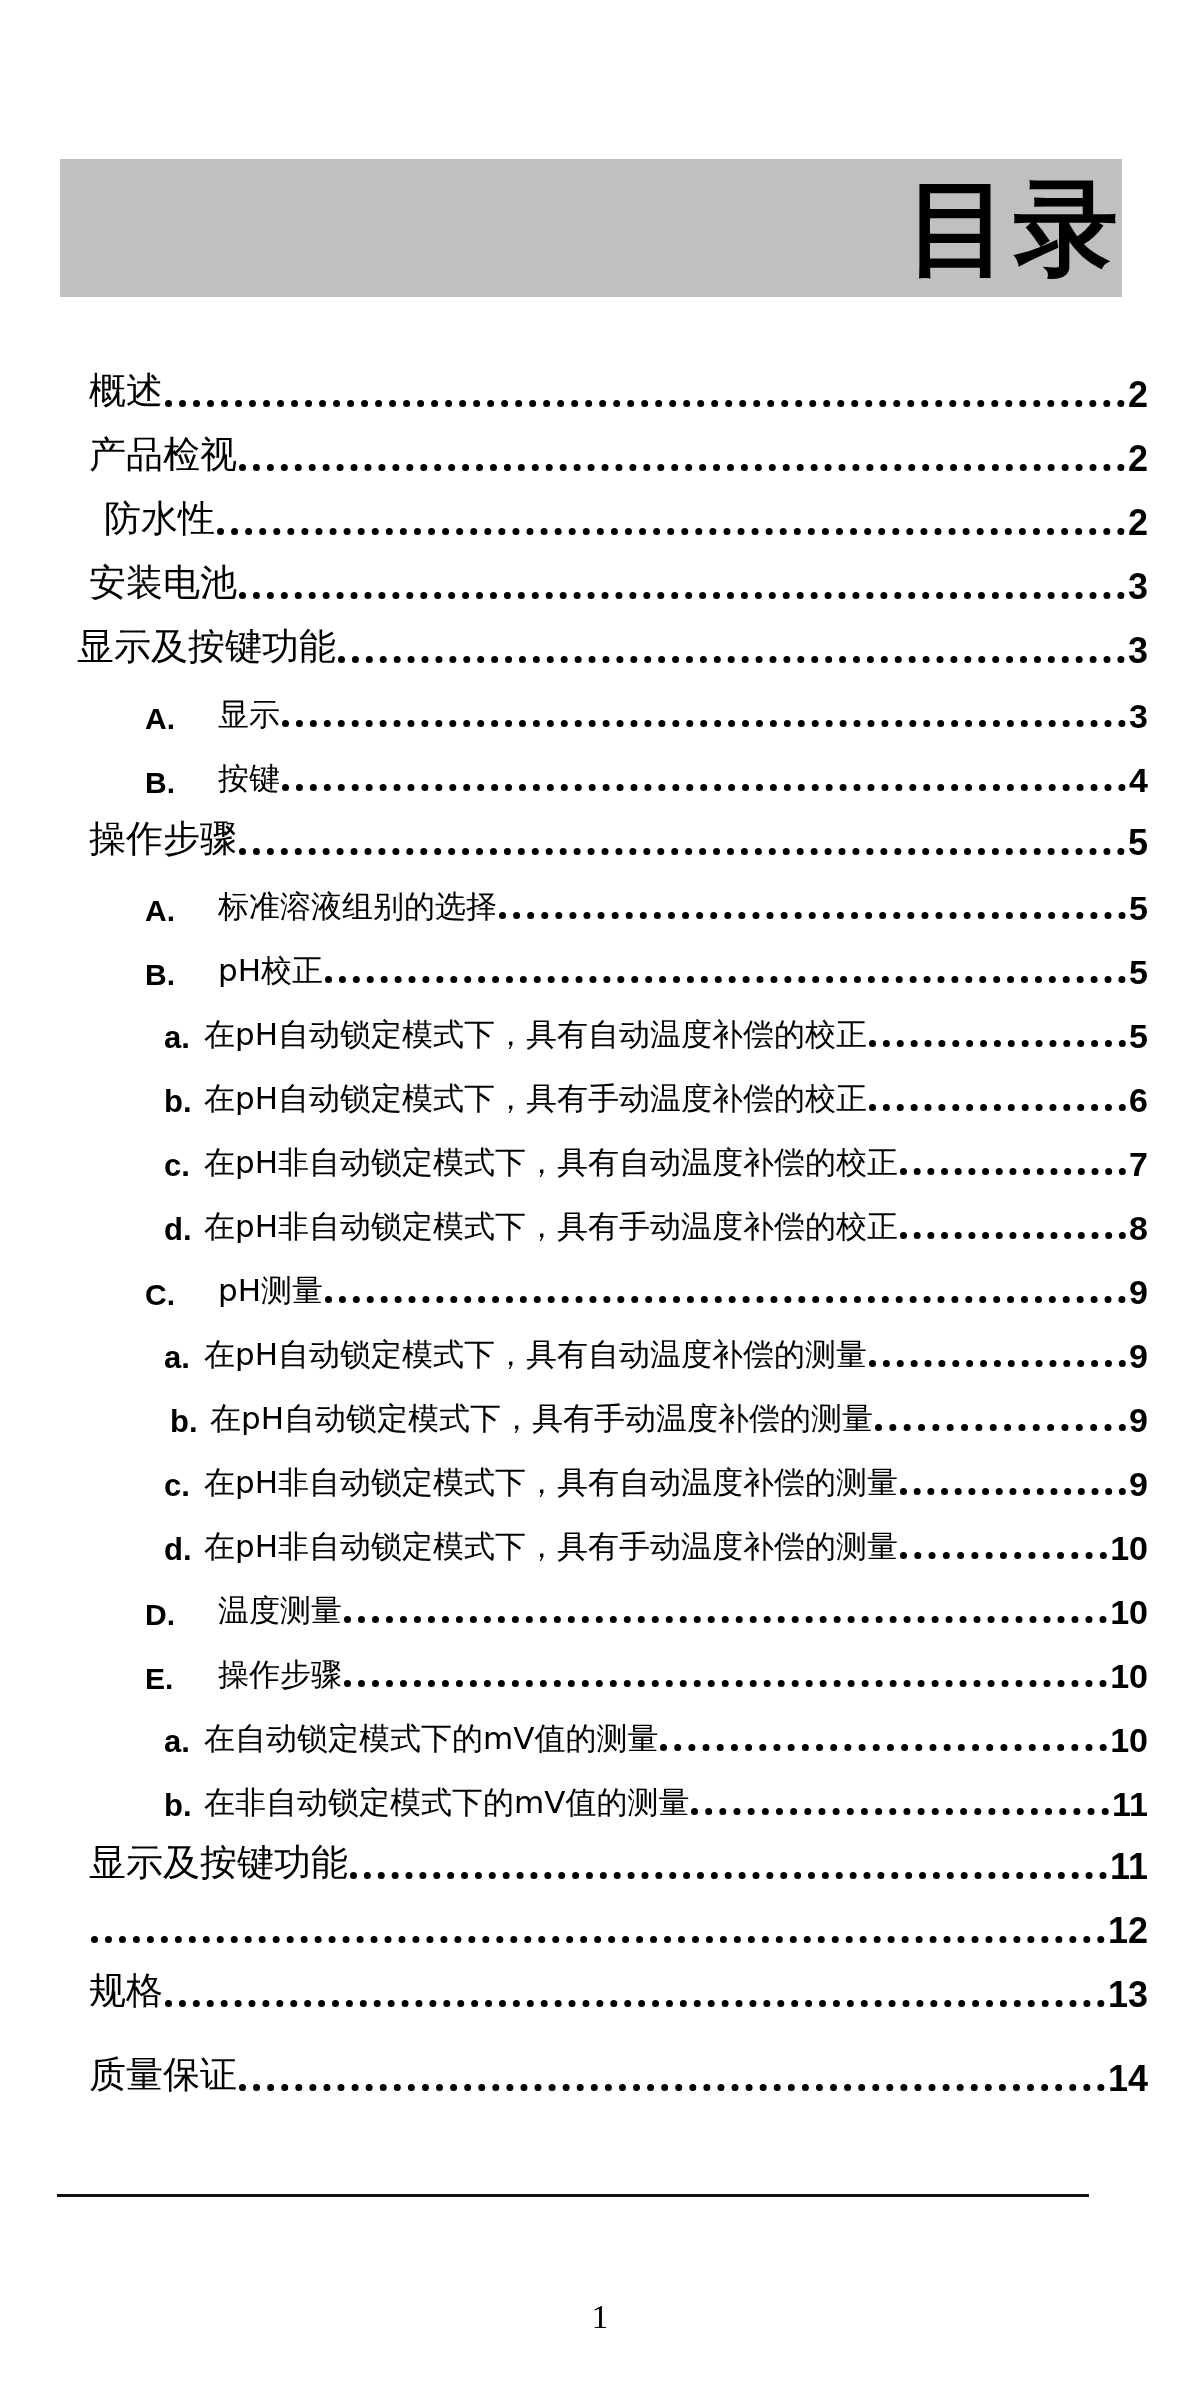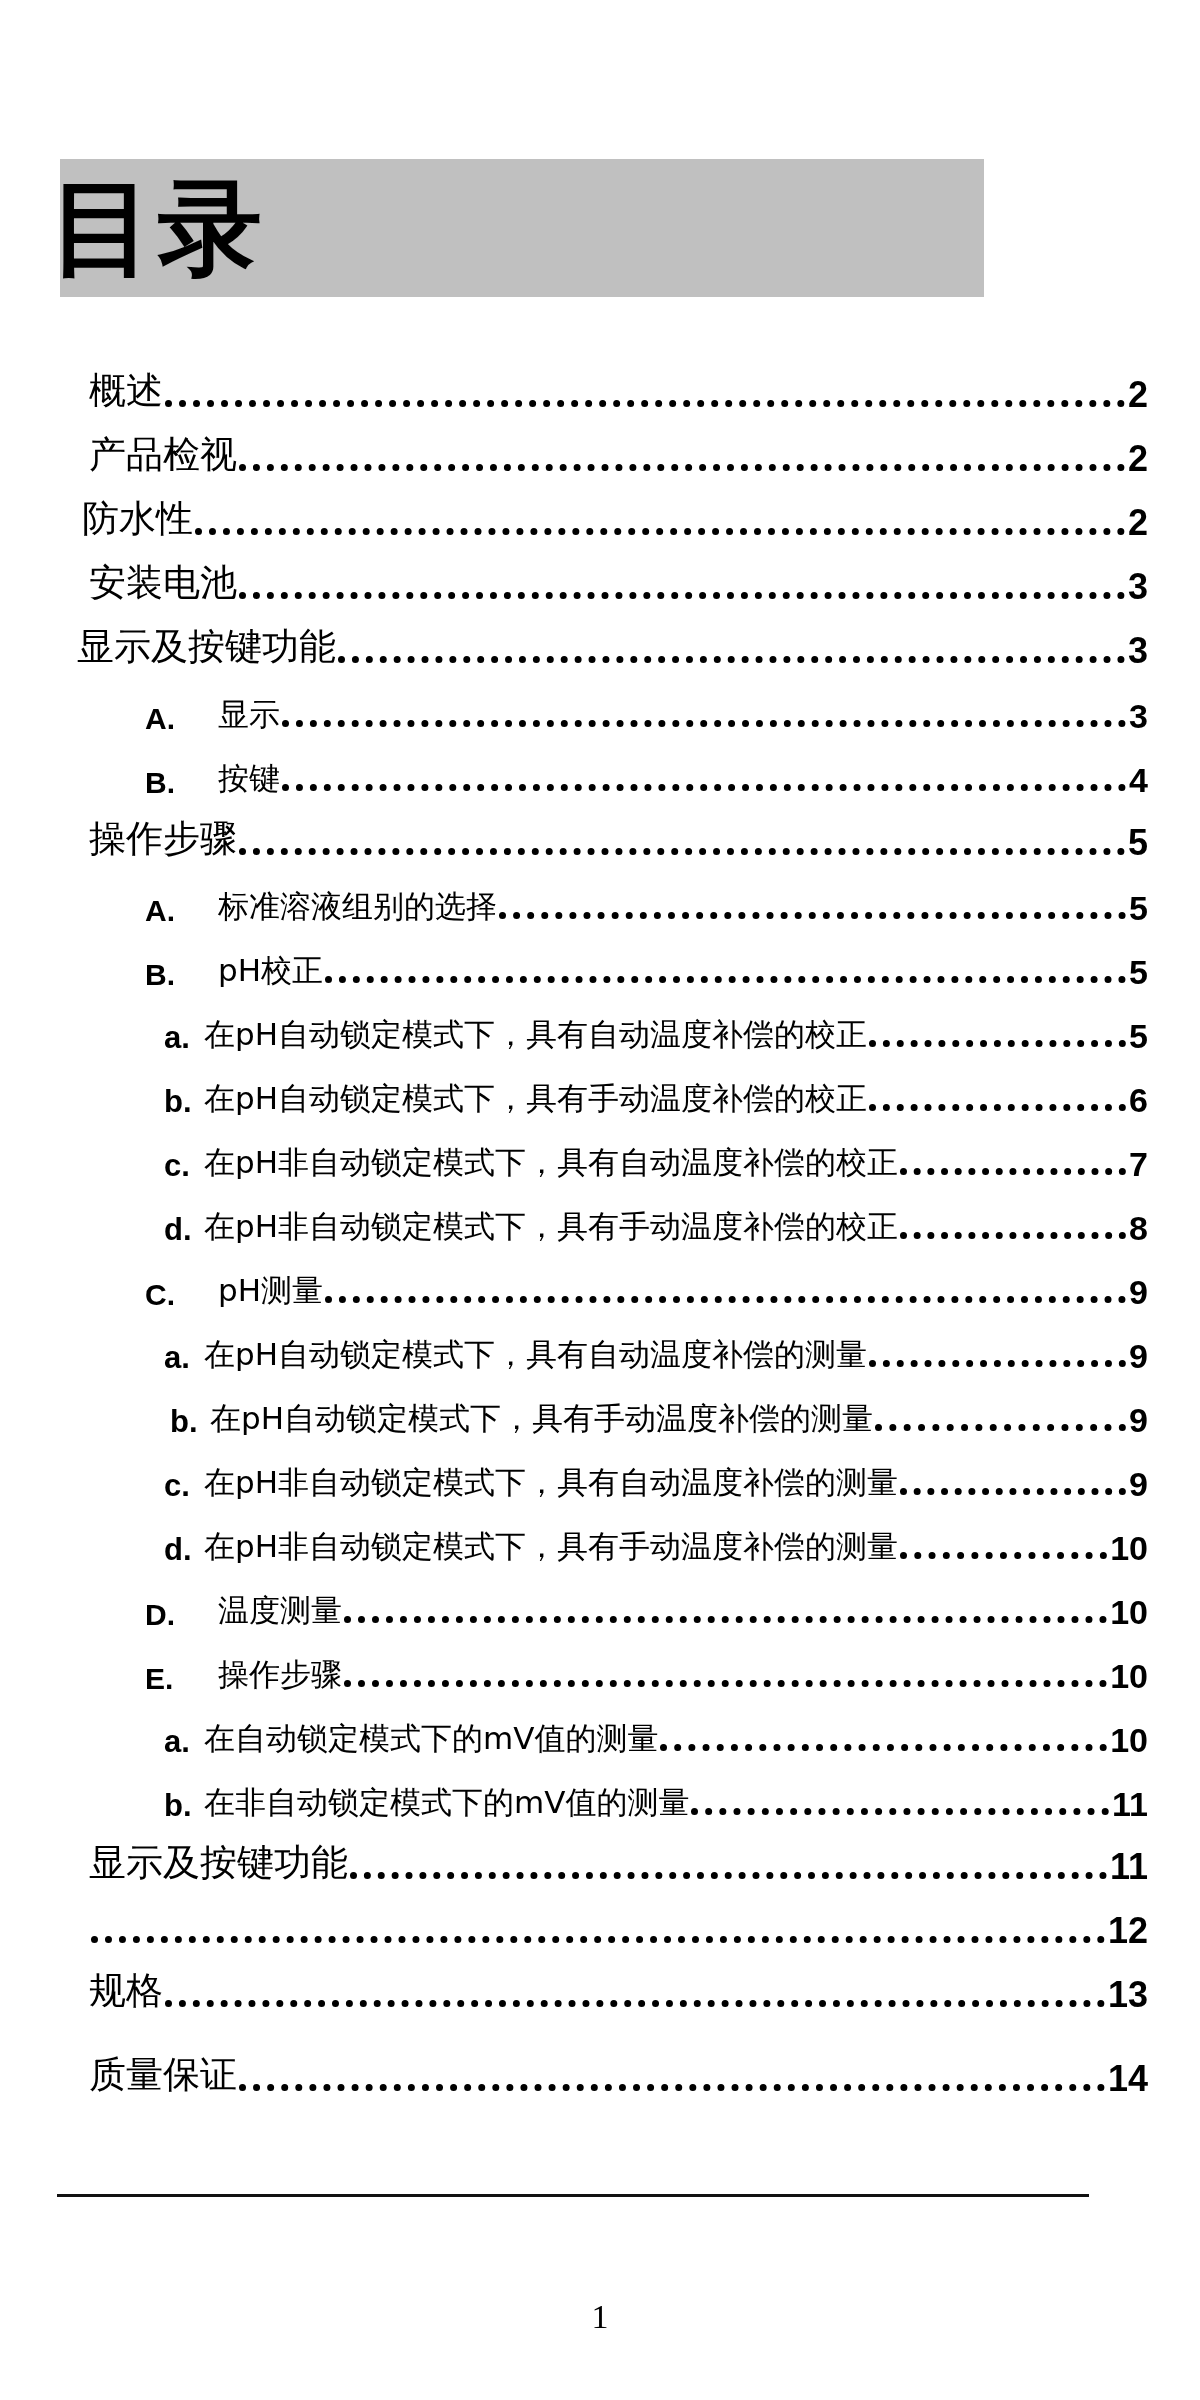--- a/index.html
+++ b/index.html
@@ -1,19 +1,19 @@
 <!DOCTYPE html>
 <html><head>
 <meta charset="utf-8">
 <style>
   html, body { margin:0; padding:0; background:#ffffff; }
   body { width:1200px; height:2400px; position:relative; overflow:hidden;
          font-family:"DejaVu Sans", "Liberation Sans", sans-serif; color:#000; }
-  .title-band { position:absolute; left:60px; top:159px; width:924px; height:138px;
-                background:#c0c0c0; display:flex; align-items:center; justify-content:flex-start; }
+  .title-band { position:absolute; left:60px; top:159px; width:1062px; height:138px;
+                background:#c0c0c0; display:flex; align-items:center; justify-content:flex-end; }
   .title-band .title { font-family:"DejaVu Serif","Liberation Serif", serif; font-size:104px;
                        font-weight:bold; letter-spacing:4px; margin-left:-10px; line-height:1; }
   .toc { position:absolute; left:0; top:360px; width:1200px; }
   .row { position:absolute; display:flex; align-items:flex-end; height:56px; right:52px; }
   .row .label { white-space:nowrap; display:flex; align-items:flex-end; }
   .row .leader { flex:1; height:0; border-bottom:7px dotted #000; margin:0 3px 9px 2px; }
   .row .page { font-family:"Liberation Sans", sans-serif; font-weight:bold; white-space:nowrap; }
   .lvl1 .label { font-size:37px;align-items:center; }
   .lvl1 .page { font-size:36px; }
   .lvl2 .label, .lvl3 .label { font-size:31px; }
@@ -41,21 +41,21 @@
     <span class="leader"></span>
     <span class="page">2</span>
   </div>
   <div class="row lvl1" style="top:64px;left:89px">
     <span class="label">
         <span>产品检视</span>
       </span>
     <span class="leader"></span>
     <span class="page">2</span>
   </div>
-  <div class="row lvl1" style="top:128px;left:82px">
+  <div class="row lvl1" style="top:128px;left:104px">
     <span class="label">
         <span>防水性</span>
       </span>
     <span class="leader"></span>
     <span class="page">2</span>
   </div>
   <div class="row lvl1" style="top:192px;left:89px">
     <span class="label">
         <span>安装电池</span>
       </span>

